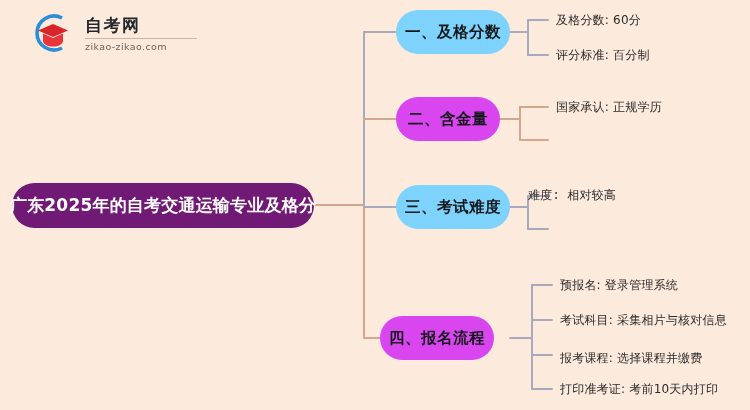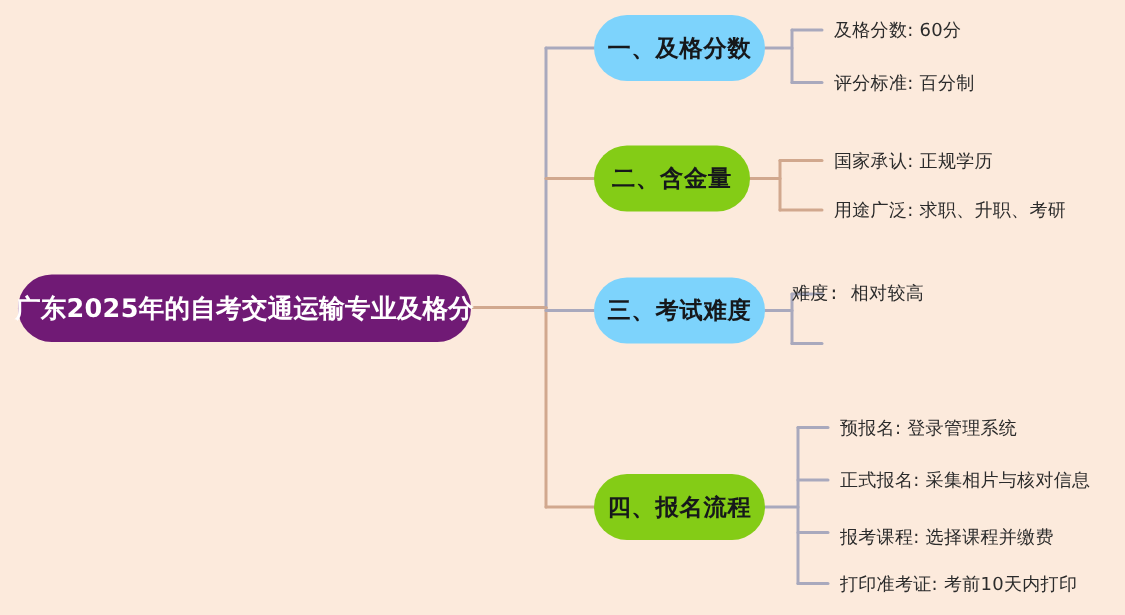--- a/index.html
+++ b/index.html
@@ -91,26 +91,26 @@
     font-size: 17px;
     letter-spacing: 0.2px;
   }
   .node-branch {
     height: 44px;
     border-radius: 22px;
     font-size: 15.5px;
     letter-spacing: 0.5px;
   }
   .c-purple { background: #7dd3fc; }
-  .c-tan    { background: #84cc16; }
+  .c-tan    { background: #d946ef; }
 
   #node-b1 { left: 396px; top: 10px;  width: 114px; }
   #node-b2 { left: 396px; top: 97px;  width: 104px; }
   #node-b3 { left: 396px; top: 185px; width: 114px; }
-  #node-b4 { left: 396px; top: 316px; width: 114px; text-align: right; }
+  #node-b4 { left: 380px; top: 316px; width: 114px; text-align: right; }
 
   
   .leaf {
     position: absolute;
     font-size: 12px;
     color: #2b2b2b;
     white-space: nowrap;
     line-height: 1;
     letter-spacing: 0.2px;
   }
@@ -150,20 +150,34 @@
 
       <path d="M510,338 L532,338" stroke="#a9a9bd"></path>
       <path d="M532,285 L532,389" stroke="#a9a9bd"></path>
       <path d="M532,285 L552,285" stroke="#a9a9bd"></path>
       <path d="M532,320 L552,320" stroke="#a9a9bd"></path>
       <path d="M532,355 L552,355" stroke="#a9a9bd"></path>
       <path d="M532,389 L552,389" stroke="#a9a9bd"></path>
     </g>
   </svg>
 
+  <div class="logo-wrap">
+    <div class="logo-mark">
+      <svg width="46" height="46" viewBox="0 0 46 46" xmlns="http://www.w3.org/2000/svg">
+        <path d="M32 8 A17 17 0 1 0 32 38" fill="none" stroke="#2b8fd8" stroke-width="3.6"></path>
+        <path d="M23 14 L38 20.5 L23 27 L8 20.5 Z" fill="#d9252a"></path>
+        <path d="M13 23.5 L13 31 C13 34.5 18 36.5 23 36.5 C28 36.5 33 34.5 33 31 L33 23.5 L23 28 Z" fill="#e8353a"></path>
+      </svg>
+    </div>
+    <div class="logo-text-block">
+      <div class="logo-cn">自考网</div>
+      <div class="logo-rule"></div>
+      <div class="logo-en">zikao-zikao.com</div>
+    </div>
+  </div>
 
   <div class="node node-root">
     <span>广东2025年的自考交通运输专业及格分</span>
   </div>
 
   <div class="node node-branch c-purple" id="node-b1">
     <span>一、及格分数</span>
   </div>
   <div class="node node-branch c-tan" id="node-b2">
     <span>二、含金量</span>
@@ -172,22 +186,21 @@
     <span>三、考试难度</span>
   </div>
   <div class="node node-branch c-tan" id="node-b4">
     <span>四、报名流程</span>
   </div>
 
   <div class="leaf" style="left:556px; top:14px;">及格分数: 60分</div>
   <div class="leaf" style="left:556px; top:49px;text-align:right;">评分标准: 百分制</div>
 
   <div class="leaf" style="left:556px; top:101px;">国家承认: 正规学历</div>
-  <div class="leaf" style="left:556px; top:134px;">用途广泛: 求职、升职、考研</div>
 
   <div class="leaf" style="left:528px; top:190px;font-family:Liberation Mono, monospace;">难度: 相对较高</div>
 
   <div class="leaf" style="left:560px; top:279px;">预报名: 登录管理系统</div>
-  <div class="leaf" style="left:560px; top:314px;">正式报名: 采集相片与核对信息</div>
+  <div class="leaf" style="left:560px; top:314px;">考试科目: 采集相片与核对信息</div>
   <div class="leaf" style="left:560px; top:352px;">报考课程: 选择课程并缴费</div>
   <div class="leaf" style="left:560px; top:383px;">打印准考证: 考前10天内打印</div>
 
 </div>
 
 </body></html>

